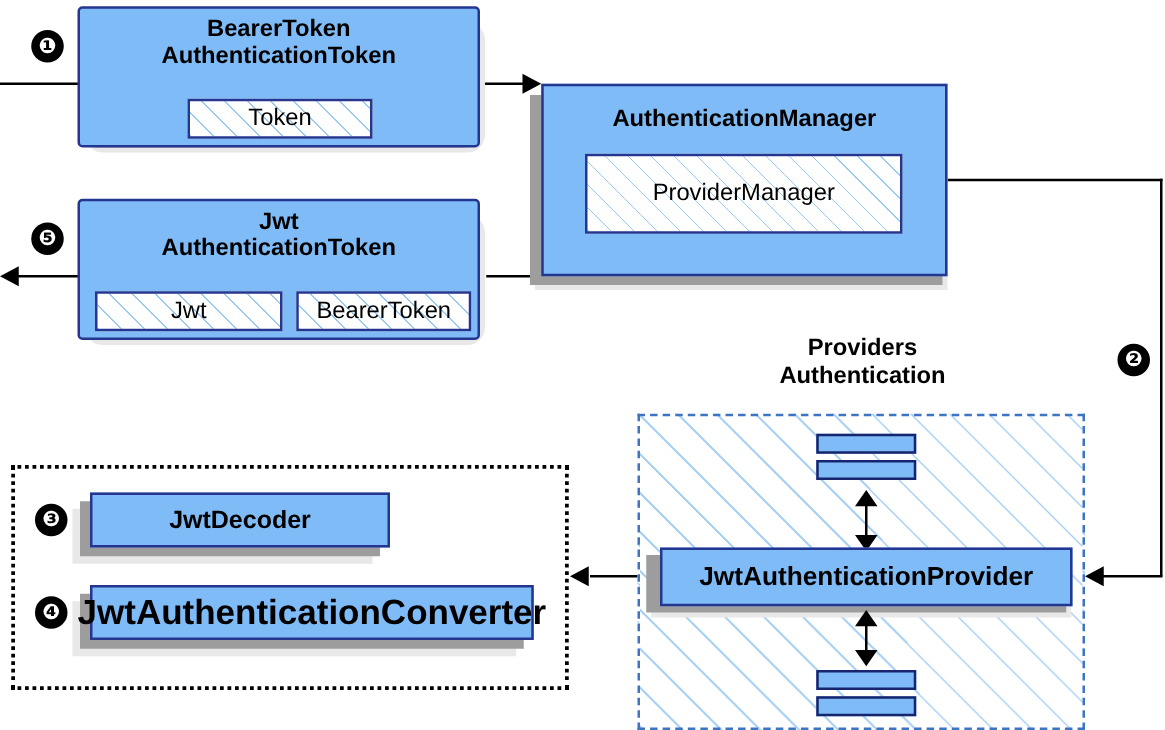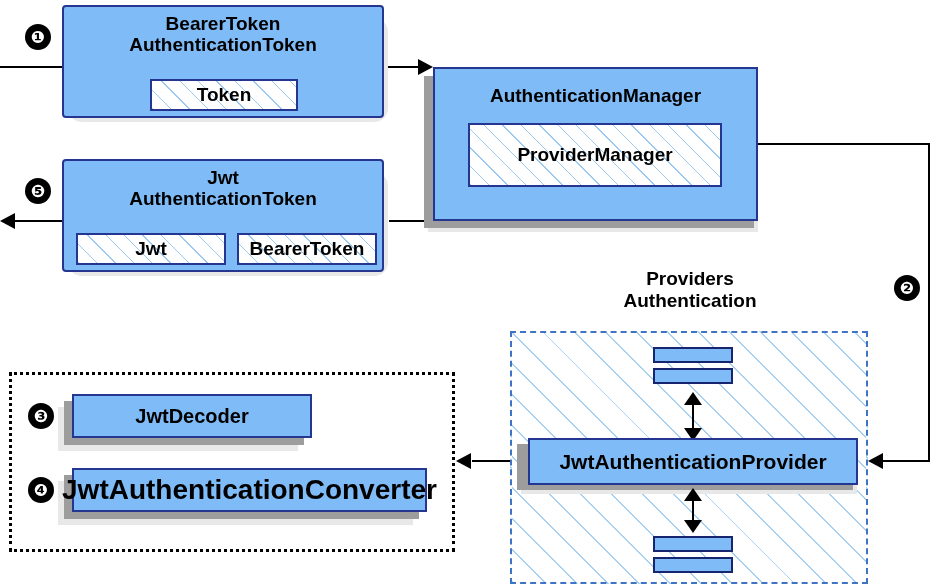--- a/index.html
+++ b/index.html
@@ -44,21 +44,21 @@
   .hatch-box{
     position:absolute;
     box-sizing:border-box;
     border:2px solid #24368f;
     background-color:#ffffff;
     background-image:repeating-linear-gradient(
         45deg,
         #9cc9f2 0px, #9cc9f2 1px,
         rgba(255,255,255,0) 1px, rgba(255,255,255,0) 13px);
     display:flex;align-items:center;justify-content:center;
-    color:#000;font-weight:bold;text-align:left;
+    color:#000;font-weight:normal;text-align:left;
   }
 
   
   .providers-container{
     position:absolute;
     box-sizing:border-box;
     border:2px dashed #3f74c4;
     background-color:#ffffff;
     background-image:repeating-linear-gradient(
         45deg,

